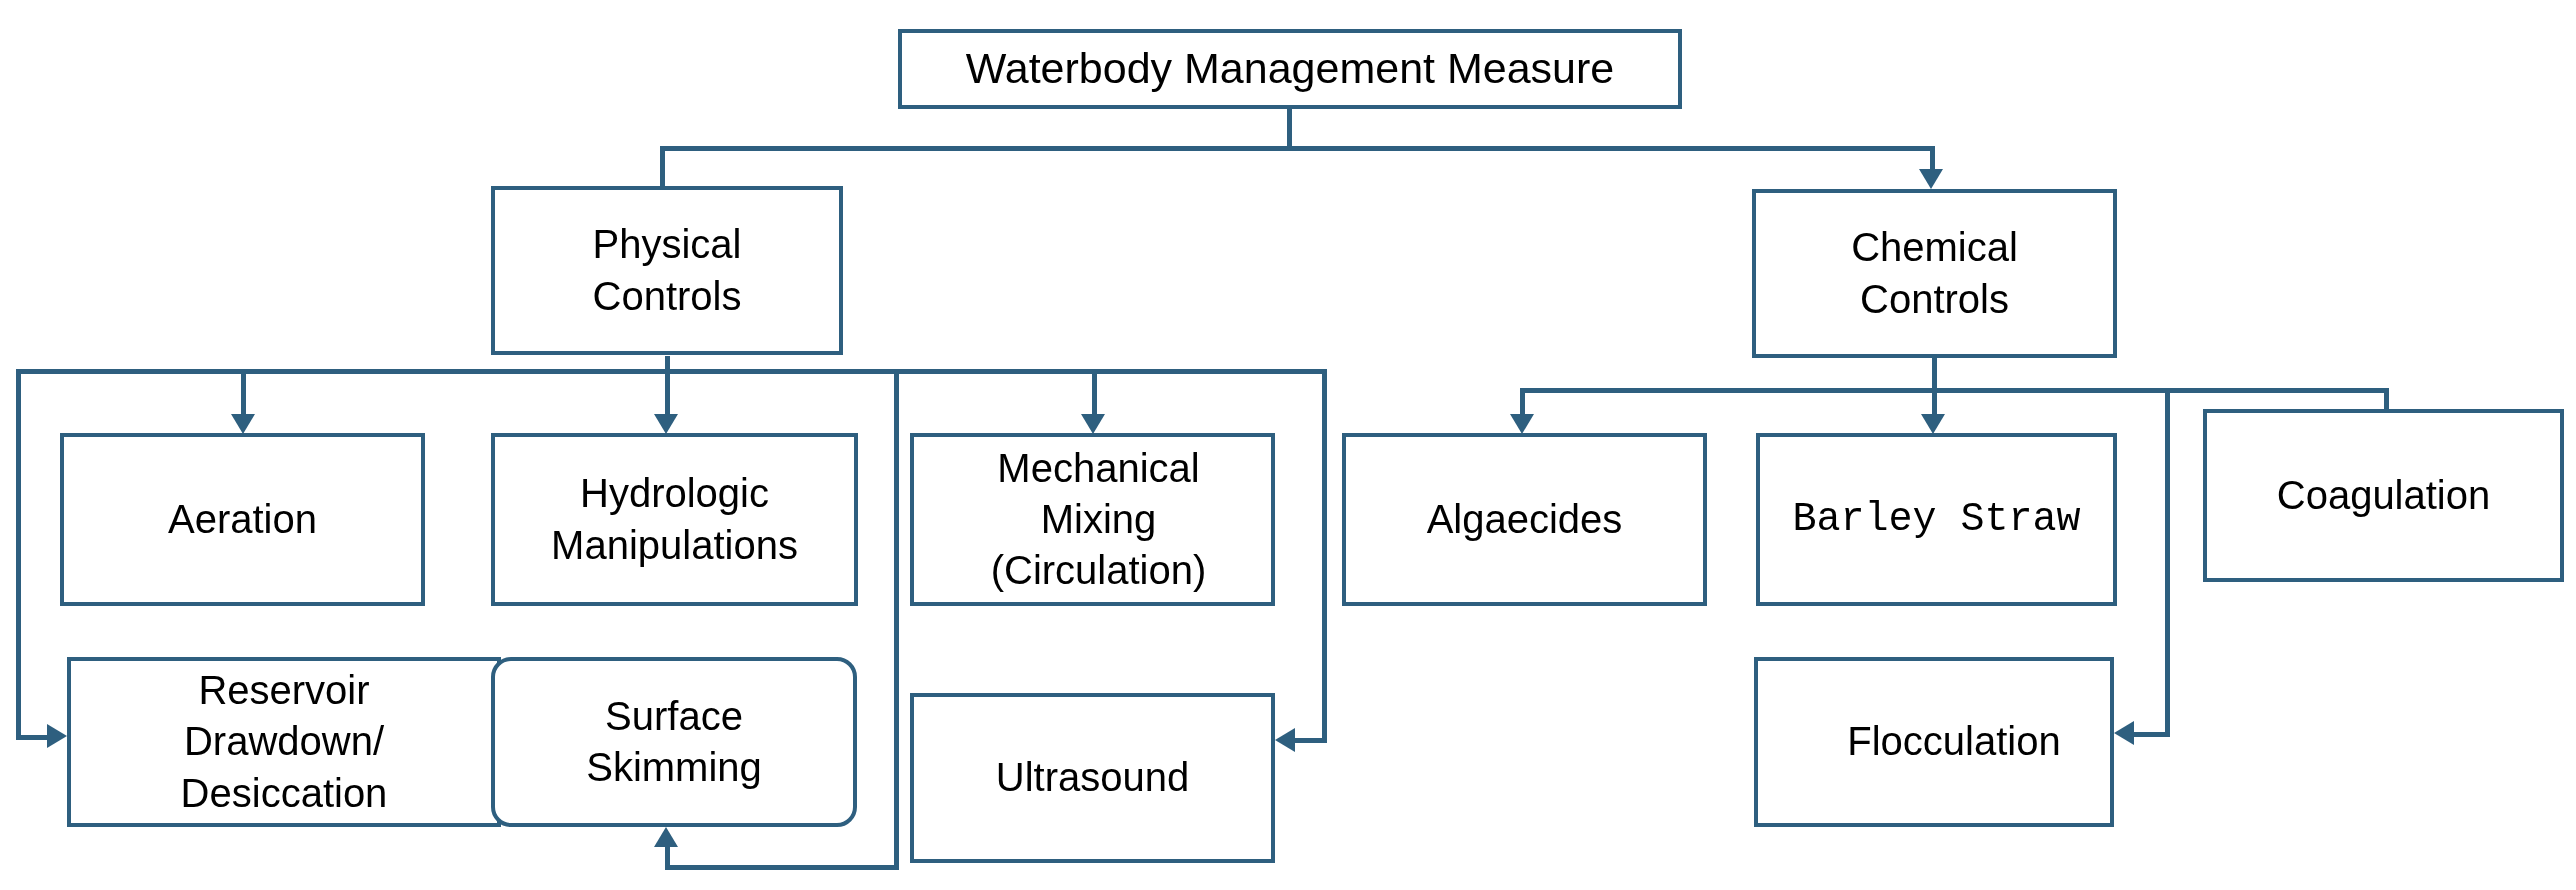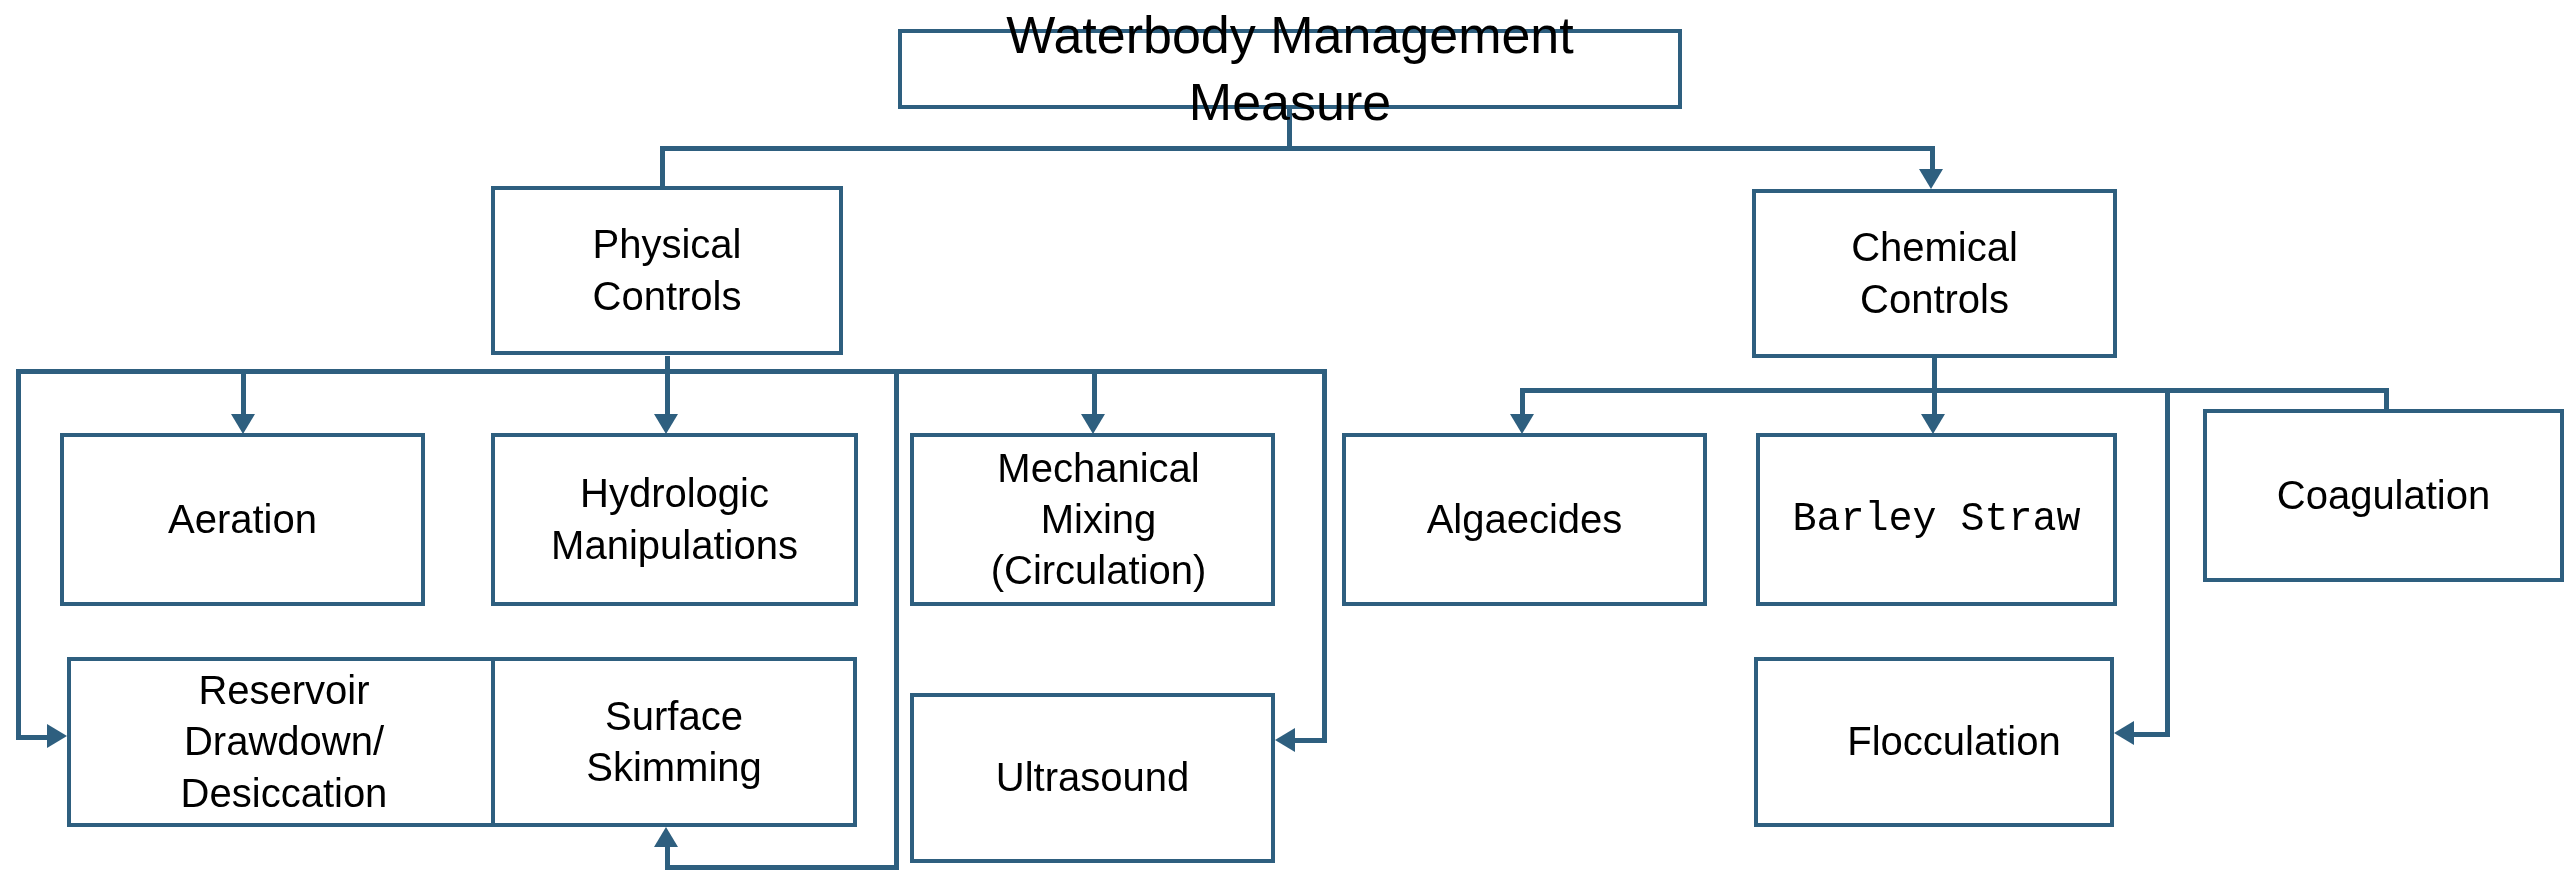--- a/index.html
+++ b/index.html
@@ -19,40 +19,40 @@
     position:absolute;
     box-sizing:border-box;
     border:4px solid var(--line);
     background:var(--bg);
     color:var(--ink);
     display:flex;align-items:center;justify-content:center;
     text-align:center;
     white-space:pre-line;
     font-size:40px;line-height:1.28;
   }
-  .node.root{font-size:52px;}
+  .node.root{font-size:43px;}
   .seg{position:absolute;background:var(--line);}
   .arrow{position:absolute;width:0;height:0;}
   .arrow.down{border-left:12.7px solid transparent;border-right:12.7px solid transparent;border-top:20px solid var(--line);}
   .arrow.up{border-left:12.7px solid transparent;border-right:12.7px solid transparent;border-bottom:20px solid var(--line);}
   .arrow.right{border-top:12.7px solid transparent;border-bottom:12.7px solid transparent;border-left:20px solid var(--line);}
   .arrow.left{border-top:12.7px solid transparent;border-bottom:12.7px solid transparent;border-right:20px solid var(--line);}
 
   
   .n-root{left:898px;top:29px;width:784px;height:80px;}
   .n-physical{left:491px;top:186px;width:352px;height:169px;}
   .n-chemical{left:1752px;top:189px;width:365px;height:169px;}
   .n-aeration{left:60px;top:433px;width:365px;height:173px;}
   .n-hydrologic{left:491px;top:433px;width:367px;height:173px;}
   .n-mechanical{left:910px;top:433px;width:365px;height:173px;padding-left:12px;}
   .n-algaecides{left:1342px;top:433px;width:365px;height:173px;}
   .n-barley{left:1756px;top:433px;width:361px;height:173px;font-family:Liberation Mono, monospace;}
   .n-coagulation{left:2203px;top:409px;width:361px;height:173px;}
   .n-reservoir{left:67px;top:657px;width:434px;height:170px;}
-  .n-surface{left:491px;top:657px;width:366px;height:170px;}
+  .n-surface{left:491px;top:657px;width:366px;height:170px;border-radius:20px;}
   .n-ultrasound{left:910px;top:657px;width:365px;height:170px;margin-top:36px;}
   .n-flocculation{left:1754px;top:657px;width:360px;height:170px;padding-left:40px;}
 
   
   .s-root-stem{left:1287px;top:107px;width:4.7px;height:41px;}
   .s-root-h{left:662px;top:146px;width:1272px;height:4.7px;}
   .s-into-physical{left:660px;top:146px;width:4.7px;height:47px;}
   .s-into-chemical{left:1930px;top:146px;width:4.7px;height:25px;}
   .a-into-chemical{left:1919px;top:169px;}
 

